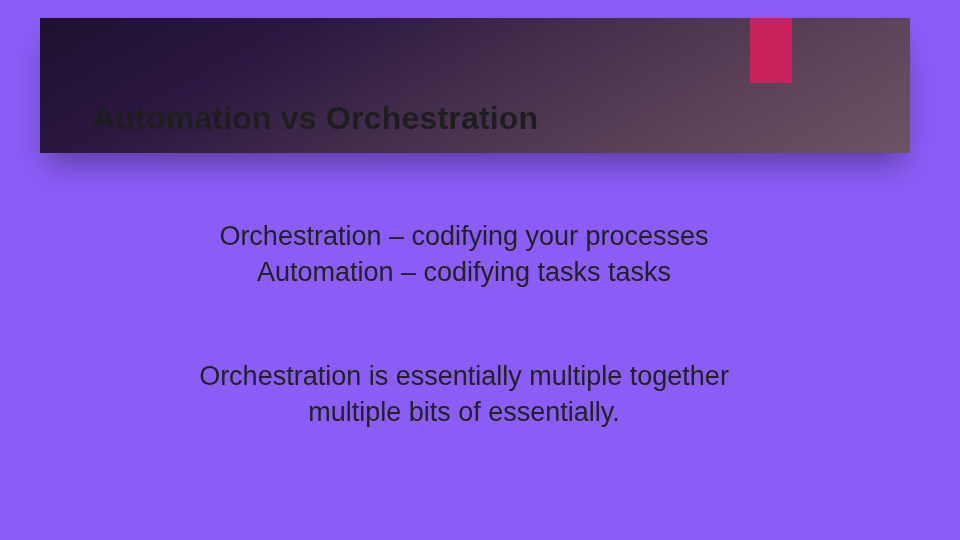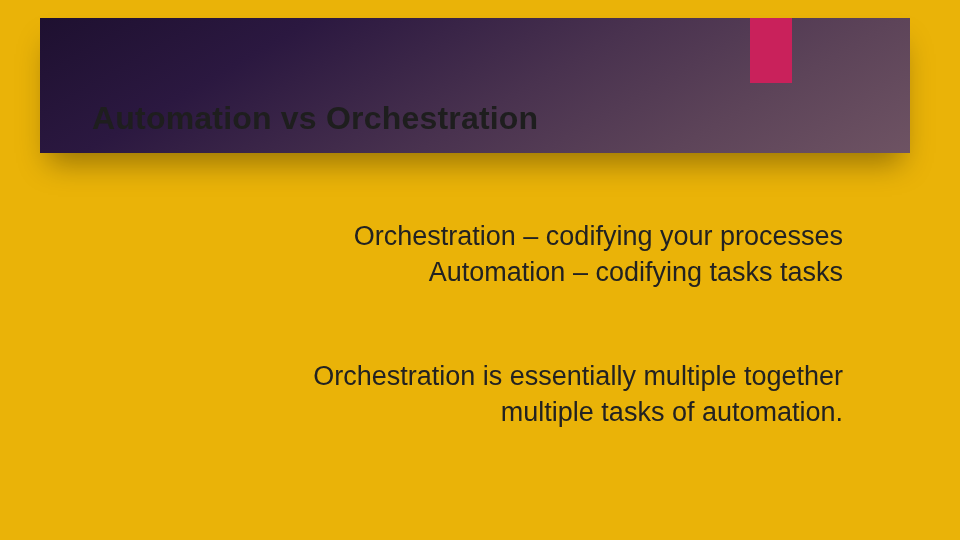--- a/index.html
+++ b/index.html
@@ -2,21 +2,21 @@
 <html><head>
 <meta charset="utf-8">
 <style>
   * { margin: 0; padding: 0; box-sizing: border-box; }
   html, body { width: 960px; height: 540px; background: #ffffff; font-family: Arial, Helvetica, sans-serif; overflow: hidden; }
 
   .slide {
     position: relative;
     width: 960px;
     height: 540px;
-    background: #eab308;
+    background: #8b5cf6;
   }
 
   .header-band {
     position: absolute;
     left: 40px;
     top: 18px;
     width: 870px;
     height: 135px;
     background: linear-gradient(150deg, #1e1030 0%, #2b1840 25%, #49324f 55%, #5d4459 78%, #6e5363 100%);
     box-shadow: 0 18px 28px -8px rgba(0,0,0,0.35);
@@ -36,24 +36,24 @@
     left: 92px;
     top: 100px;
     font-size: 32px;
     font-weight: 700;
     color: #1e1e1e;
     letter-spacing: 0.2px;
   }
 
   .body {
     position: absolute;
-    left: 123px;
+    left: 104px;
     top: 218px;
     width: 720px;
-    text-align: right;
+    text-align: center;
     color: #222;
   }
 
   .line {
     font-size: 27px;
     line-height: 1.35;
     color: #222;
   }
 
   .block1 { margin-bottom: 68px; }
@@ -71,17 +71,17 @@
 
   <div class="slide-title">Automation vs Orchestration</div>
 
   <div class="body">
     <div class="block1">
       <div class="line">Orchestration – codifying your processes</div>
       <div class="line">Automation – codifying tasks tasks</div>
     </div>
     <div class="block2">
       <div class="line">Orchestration is essentially multiple together</div>
-      <div class="line">multiple tasks of automation.</div>
+      <div class="line">multiple bits of essentially.</div>
     </div>
   </div>
 
 </div>
 
 </body></html>

